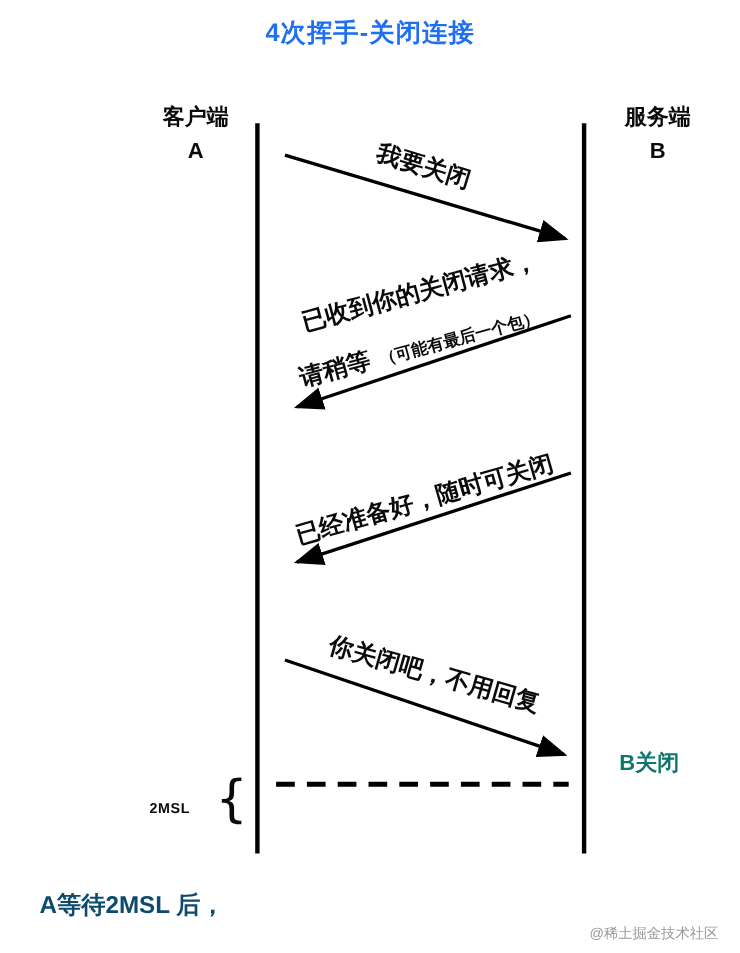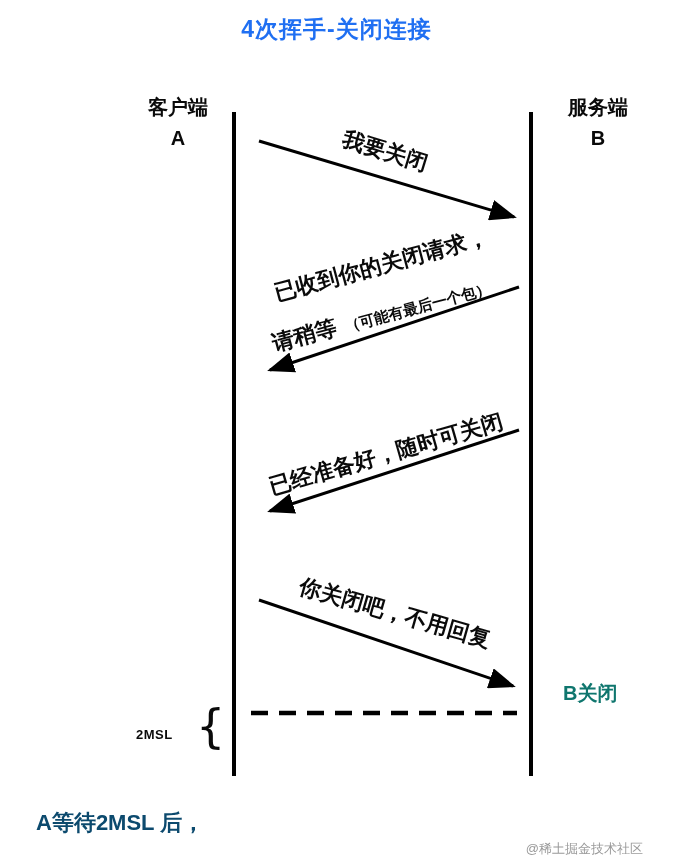--- a/index.html
+++ b/index.html
@@ -92,21 +92,21 @@
     font-size: 22px;
     font-weight: 600;
     line-height: 1.6;
     color: #0c4a6e;
     margin-top: 24px;
   }
   .wait-note span { display: block; }
 
   .watermark {
     position: absolute;
-    right: 30px;
+    right: 20px;
     bottom: 8px;
     font-size: 13px;
     color: #9a9a9a;
   }
 </style>
 </head>
 <body>
 
 <div class="canvas">
 

